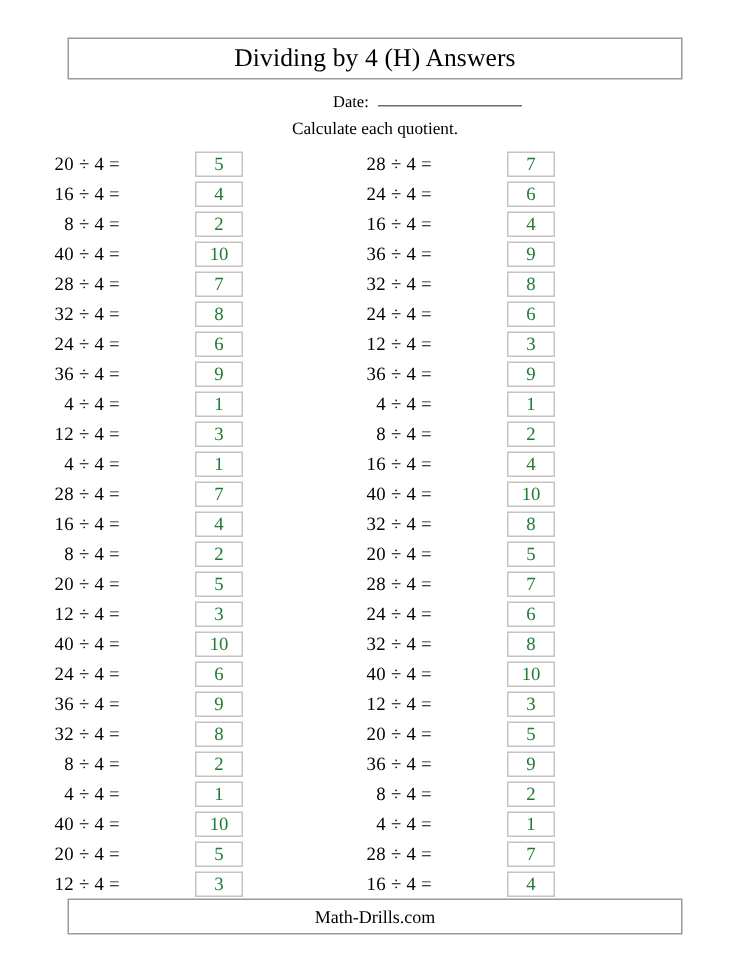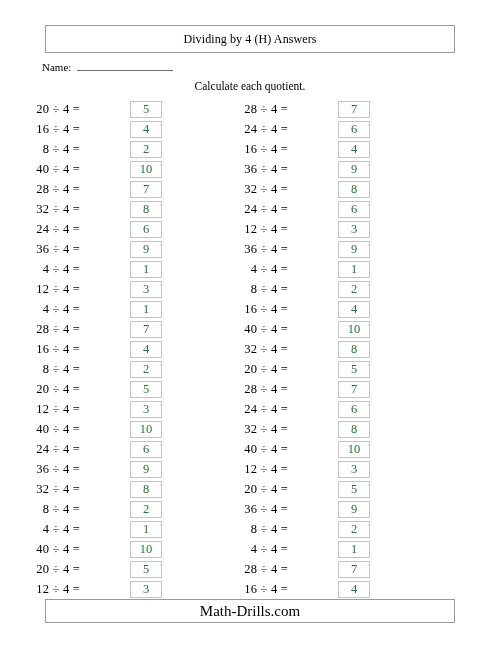--- a/index.html
+++ b/index.html
@@ -23,21 +23,21 @@
     top: 25px;
     width: 410px;
     height: 28px;
     box-sizing: border-box;
     border: 1px solid #9a9a9a;
     display: flex;
     align-items: center;
     justify-content: center;
   }
   #title-text {
-    font-size: 12px;
+    font-size: 17px;
     letter-spacing: 0.1px;
     white-space: nowrap;
   }
 
   
   #meta-row {
     position: absolute;
     left: 42px;
     top: 59px;
     width: 416px;
@@ -128,33 +128,33 @@
     top: 599px;
     width: 410px;
     height: 24px;
     box-sizing: border-box;
     border: 1px solid #9a9a9a;
     display: flex;
     align-items: center;
     justify-content: center;
   }
   #footer-text {
-    font-size: 15px;
+    font-size: 12px;
   }
 </style>
 </head>
 <body>
 
 <div id="title-box">
   <div id="title-text">Dividing by 4 (H) Answers</div>
 </div>
 
 <div id="meta-row">
-  <div class="meta-field" id="meta-name">
-    <span class="meta-label">Name:</span>
+  <div class="meta-field" id="meta-date">
+    <span class="meta-label">Date:</span>
     <span class="meta-rule"></span>
   </div>
 </div>
 
 <div id="instruction">Calculate each quotient.</div>
 
 <div id="problems">
   <div class="column" id="column-1">
       <div class="problem-row">
         <span class="problem-expr">20 ÷ 4 =</span>

